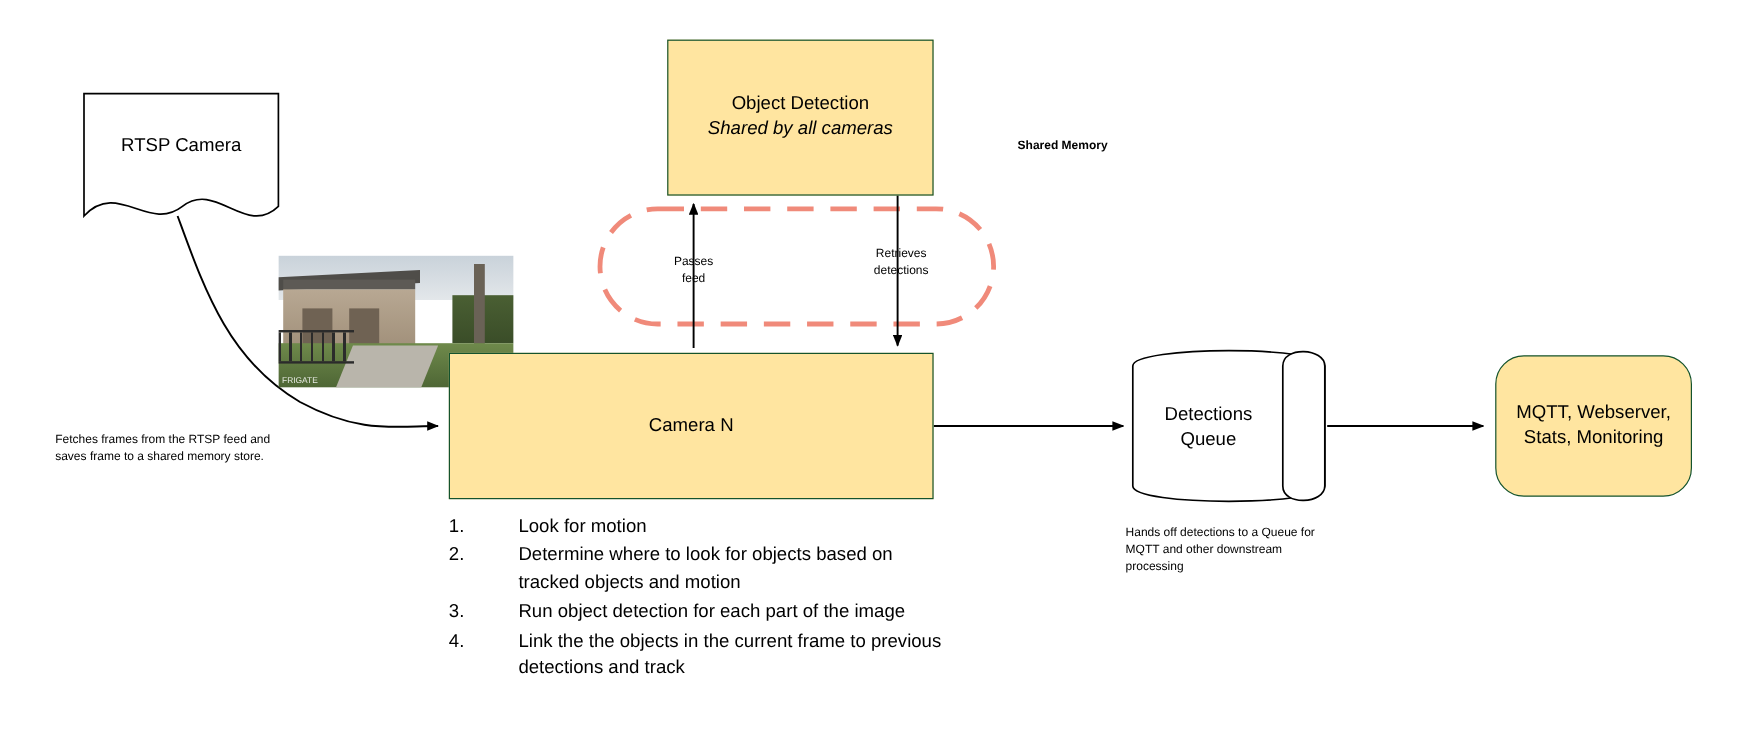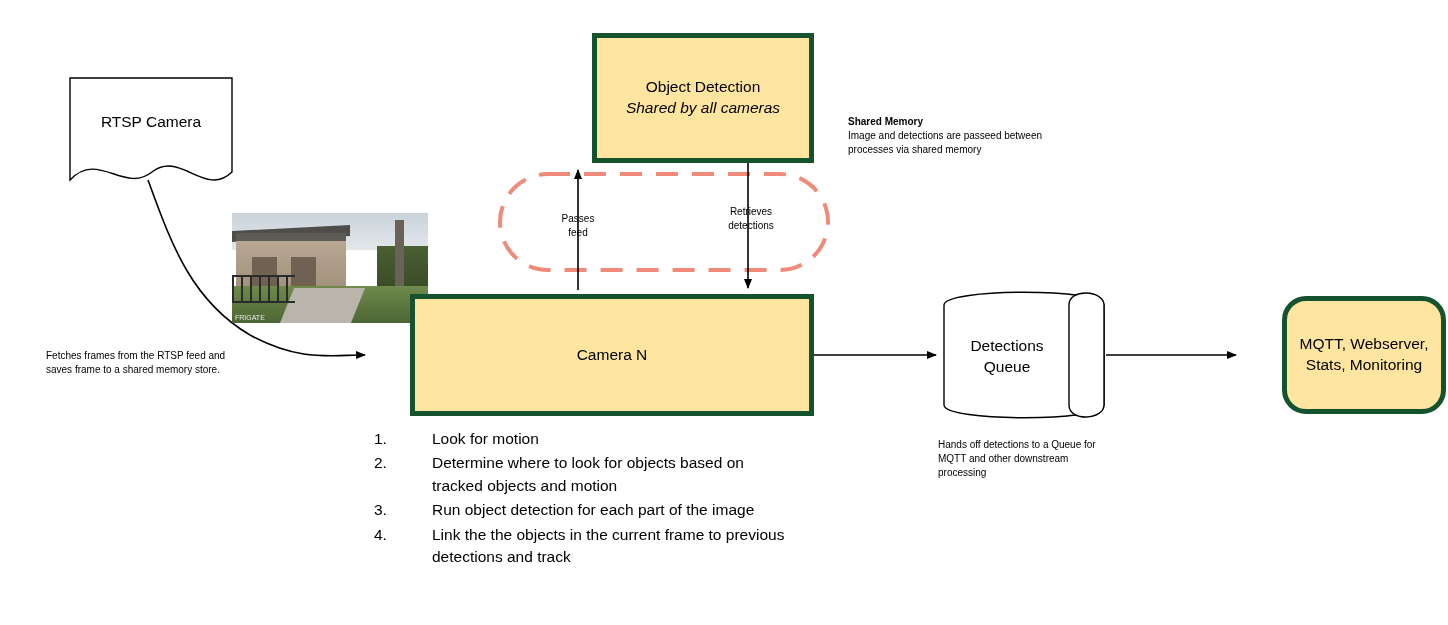--- a/index.html
+++ b/index.html
@@ -24,27 +24,26 @@
     top: 0;
     width: 1448px;
     height: 625px;
   }
   .node {
     position: absolute;
     box-sizing: border-box;
   }
   .box-yellow {
     background: #ffe5a0;
-    border: 5px solid #14532d;
+    border: 1px solid #14532d;
     display: flex;
     flex-direction: column;
     align-items: center;
     justify-content: center;
     text-align: center;
-    margin-left: 36px;
   }
   .lbl {
     font-size: 15.5px;
     line-height: 1.35;
   }
   .lbl-italic {
     font-style: italic;
   }
   .note {
     position: absolute;
@@ -206,27 +205,26 @@
   <div class="arrow-lbl" style="left:524px; top:212px; width:108px;">
     <div>Passes</div>
     <div>feed</div>
   </div>
 
   <div class="arrow-lbl" style="left:692px; top:205px; width:118px;">
     <div>Retrieves</div>
     <div>detections</div>
   </div>
 
-  <div class="note" style="left:46px; top:349px; width:180px;">
+  <div class="note" style="left:46px; top:360px; width:180px;">
     <span>Fetches frames from the RTSP feed and saves frame to a shared memory store.</span>
   </div>
 
   <div class="note" style="left:848px; top:115px; width:212px;">
     <b>Shared Memory</b>
-    <div>Image and detections are passeed between processes via shared memory</div>
   </div>
 
   <div class="note" style="left:938px; top:438px; width:176px;">
     <span>Hands off detections to a Queue for MQTT and other downstream processing</span>
   </div>
 
   <div class="ol" style="left:374px; top:428px; width:420px;">
     <div class="ol-row">
       <div class="ol-num">1.</div>
       <div class="ol-txt">Look for motion</div>

